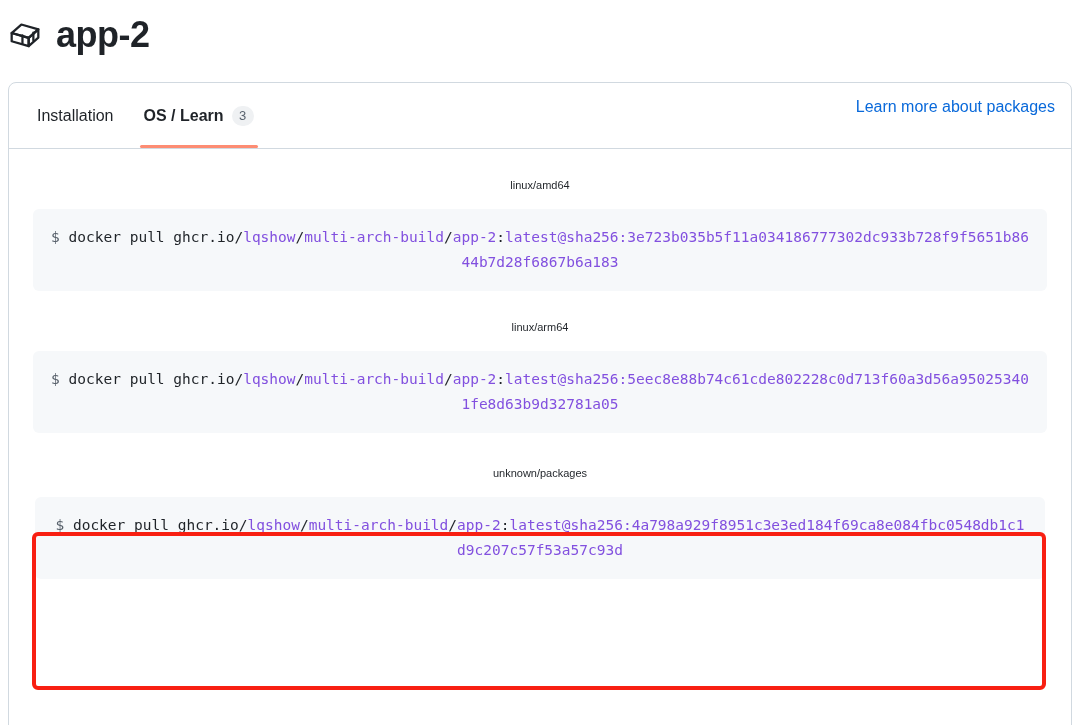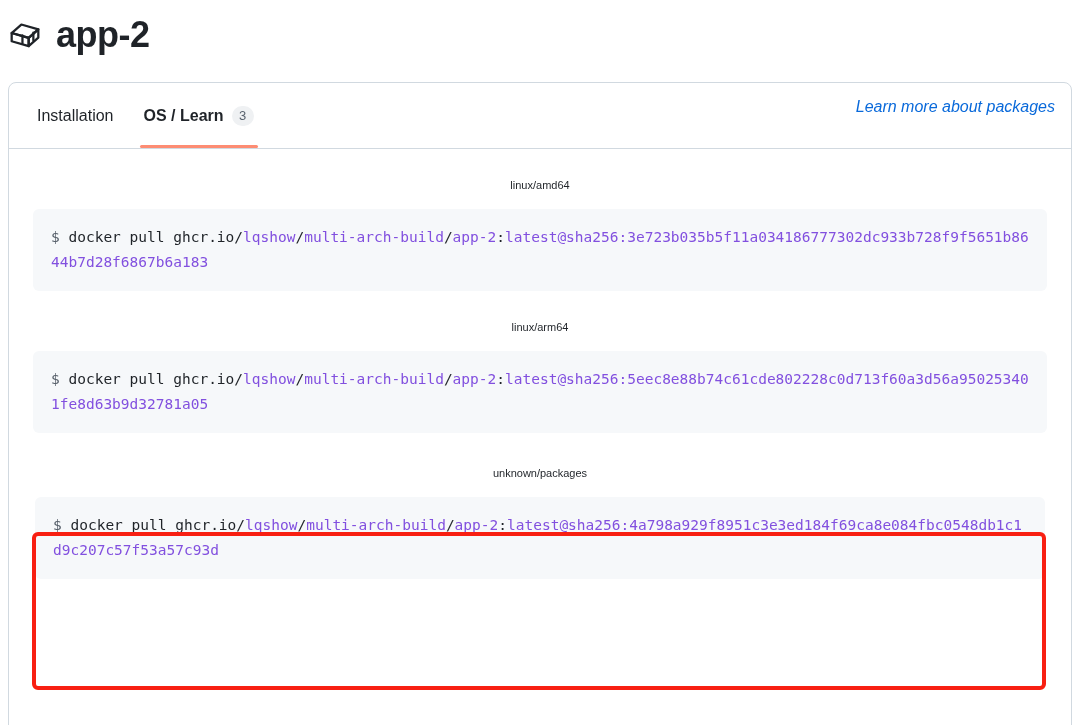--- a/index.html
+++ b/index.html
@@ -156,20 +156,21 @@
     background: #f6f8fa;
     border-radius: 6px;
     padding: 16px 18px;
     box-sizing: border-box;
     font-family: "DejaVu Sans Mono", "Liberation Mono", monospace;
     font-size: 14.5px;
     line-height: 25px;
     color: #1f2328;
     word-break: break-all;
     white-space: pre-wrap;
+    text-align: center;
   }
   .tok-prompt  { color: #57606a; }
   .tok-cmd     { color: #1f2328; }
   .tok-owner   { color: #8250df; }
   .tok-repo    { color: #8250df; }
   .tok-sep     { color: #1f2328; }
   .tok-tag     { color: #8250df; }
 
   
   .annot-box {
@@ -219,21 +220,21 @@
 
         <div class="tab active">
           <span>OS / Learn</span>
           <span class="tab-counter">3</span>
           <span class="underline" style="background: rgb(253, 140, 115);"></span>
         </div>
 
       </div>
 
       <div class="tabbar-right">
-        <a class="learn-link" href="#" style="color: rgb(9, 105, 218); font-style: italic;">Learn more about packages</a>
+        <a class="learn-link" href="#" style="color: rgb(9, 105, 218);">Learn more about packages</a>
       </div>
     </div>
 
     <div class="card-body">
 
       <div class="arch-block">
         <div class="arch-label">linux/amd64</div>
         <div class="code-box"><span class="tok-prompt">$</span><span class="tok-cmd"> docker pull ghcr.io/</span><span class="tok-owner">lqshow</span><span class="tok-sep">/</span><span class="tok-repo">multi-arch-build</span><span class="tok-sep">/</span><span class="tok-repo">app-2</span><span class="tok-sep">:</span><span class="tok-tag">latest@sha256:3e723b035b5f11a034186777302dc933b728f9f5651b8644b7d28f6867b6a183</span></div>
       </div>
 

